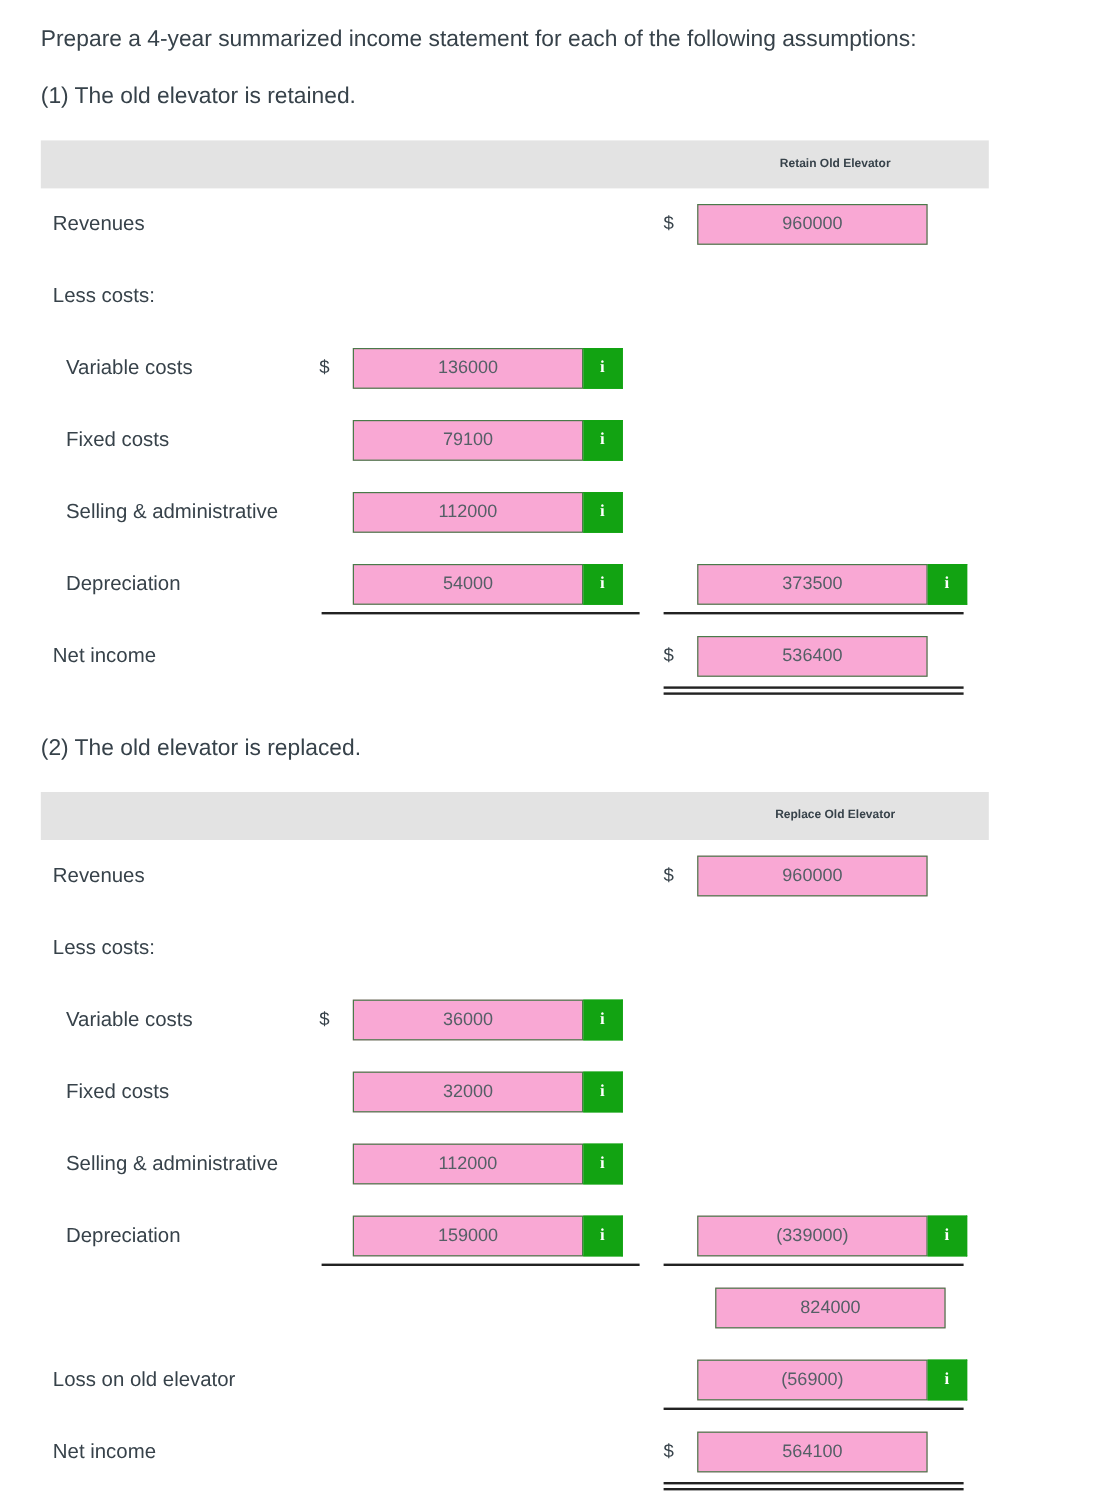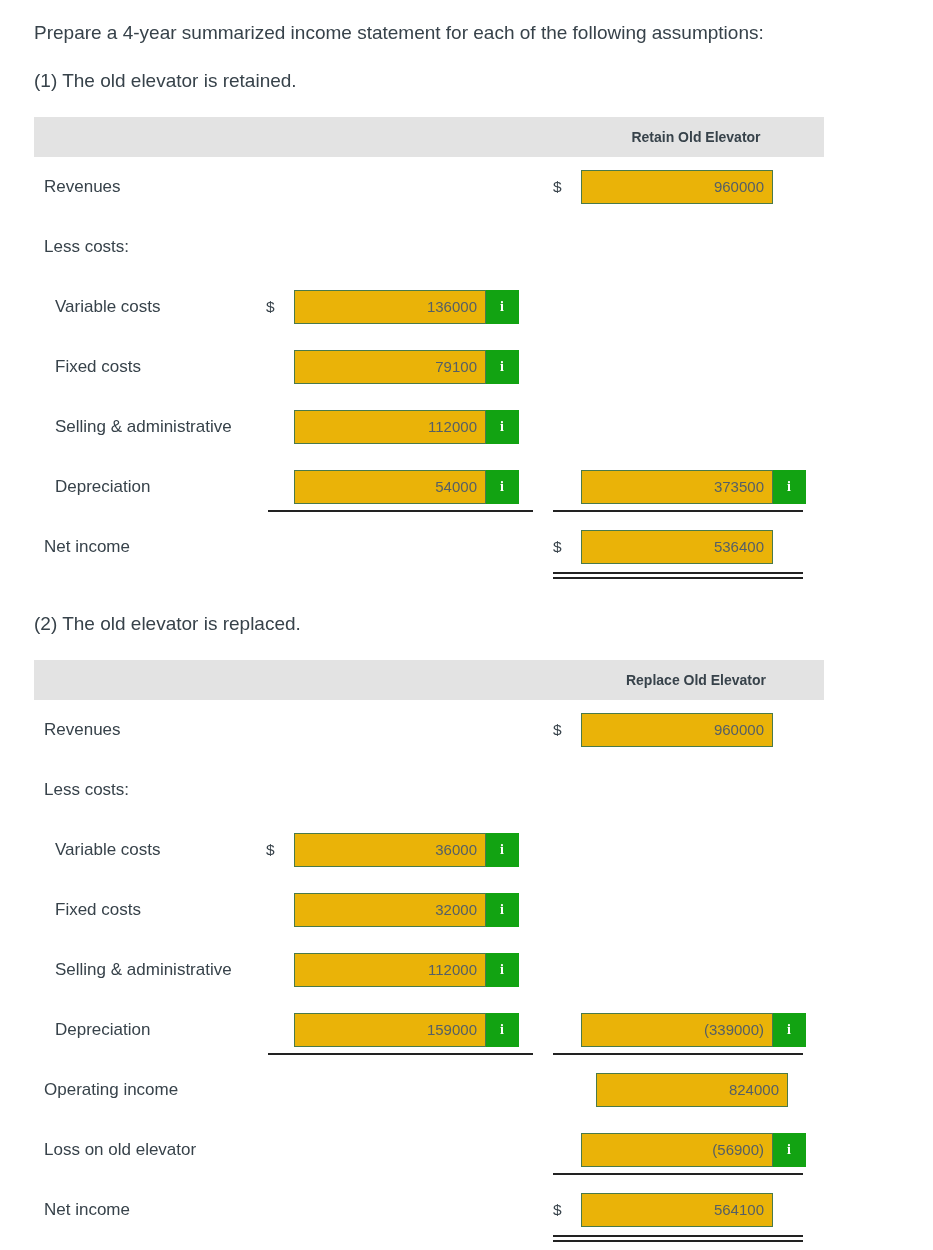--- a/index.html
+++ b/index.html
@@ -44,21 +44,21 @@
     position: relative;
   }
   .thead-title {
     position: absolute;
     right: 0;
     top: 0;
     width: 256px;
     height: 40px;
     line-height: 40px;
     text-align: center;
-    font-size: 14px;
+    font-size: 10px;
     font-weight: bold;
     color: #37424a;
     white-space: nowrap;
   }
 
   .tbody { position: relative; }
 
   .row {
     position: relative;
     height: 60px;
@@ -96,26 +96,26 @@
     color: #37424a;
     text-align: left;
     flex: 0 0 28px;
   }
   .dollar.empty { visibility: hidden; }
 
   .val-box {
     width: 192px;
     height: 34px;
     box-sizing: border-box;
-    background: #eab308;
+    background: #f9a8d4;
     border: 1px solid #4a7a4a;
     font-size: 15px;
     line-height: 32px;
     color: #555f66;
-    text-align: right;
+    text-align: center;
     padding: 0 8px;
     white-space: nowrap;
     overflow: hidden;
   }
 
   .info-btn {
     width: 33px;
     height: 34px;
     box-sizing: border-box;
     background: #12a312;
@@ -261,21 +261,20 @@
           <div class="val-box">159000</div>
           <div class="info-btn">i</div>
         </div>
         <div class="cell col-right">
           <span class="dollar empty">$</span>
           <div class="val-box">(339000)</div>
           <div class="info-btn">i</div>
         </div>
       </div>
       <div class="row">
-        <div class="row-label">Operating income</div>
         <div class="cell col-right-narrow">
           <span class="dollar empty">$</span>
           <div class="val-box">824000</div>
         </div>
       </div>
       <div class="row">
         <div class="row-label">Loss on old elevator</div>
         <div class="cell col-right">
           <span class="dollar empty">$</span>
           <div class="val-box">(56900)</div>

